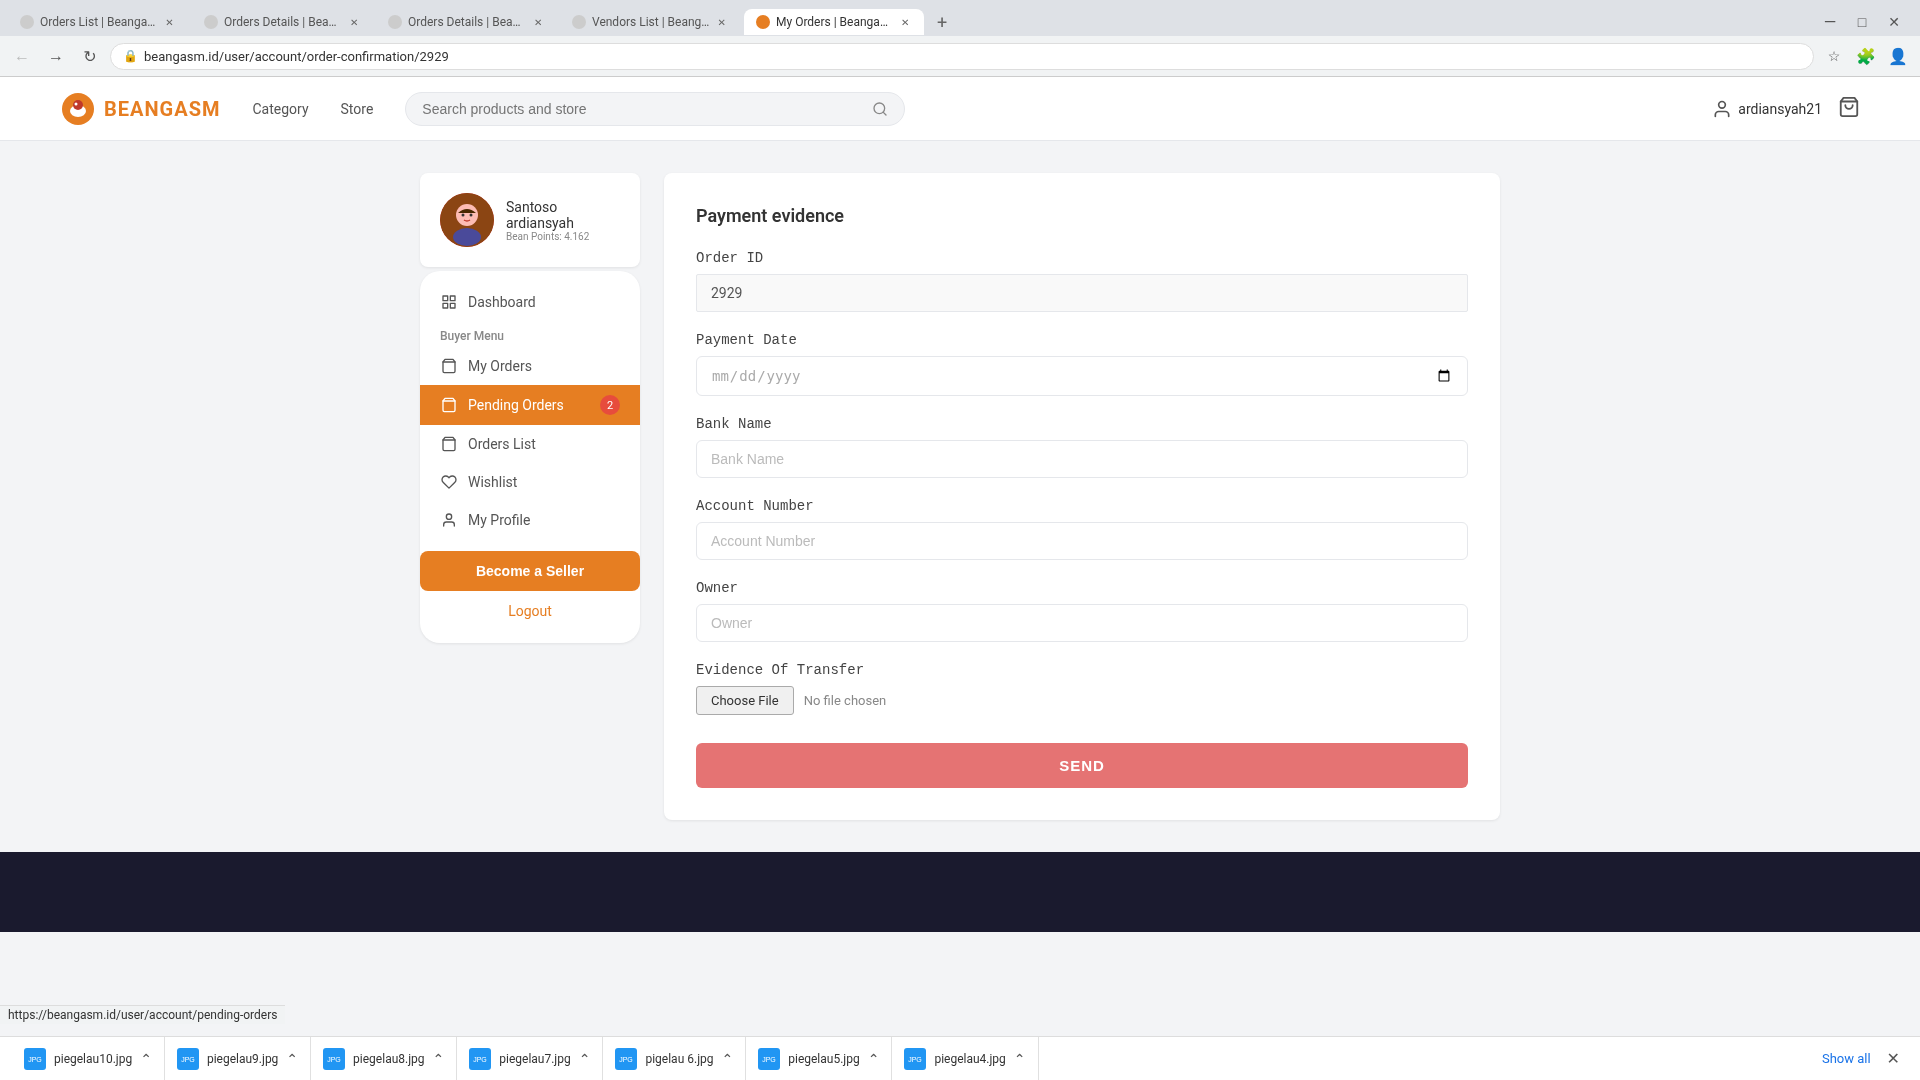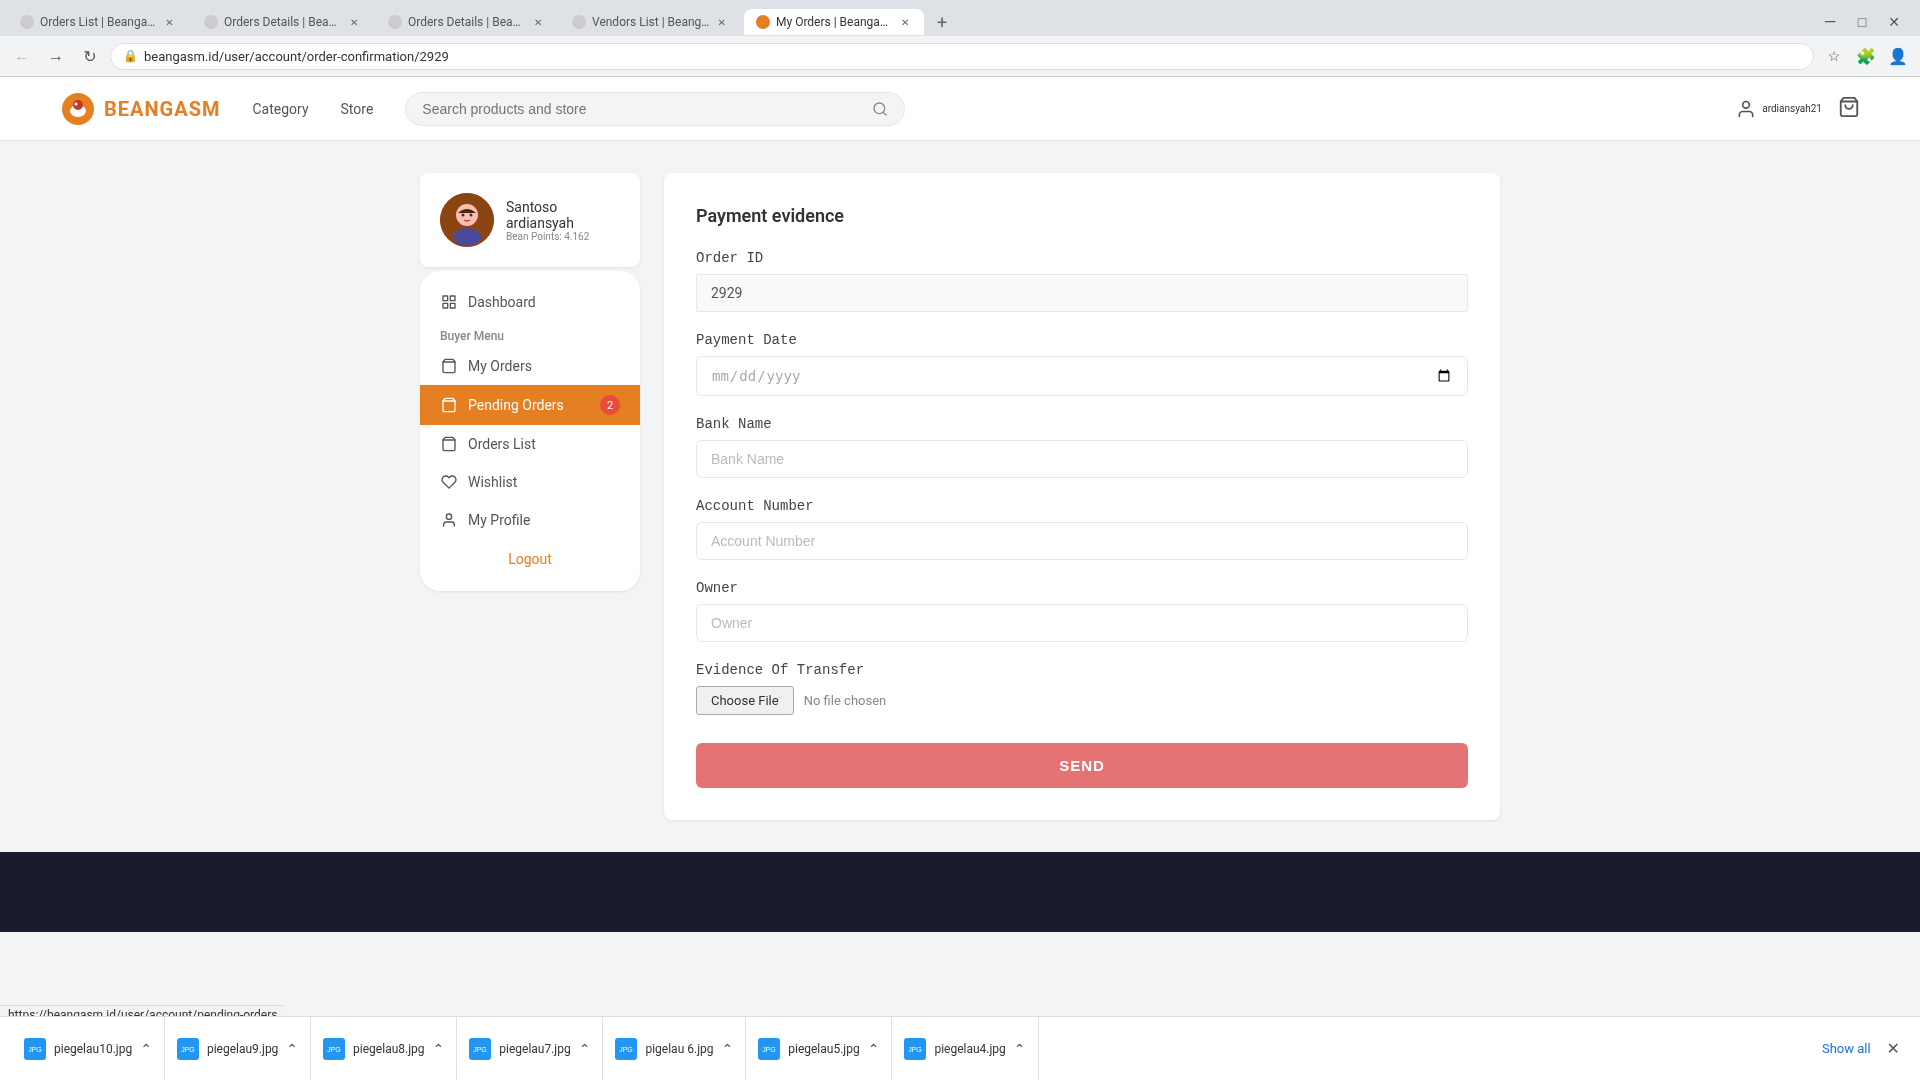--- a/index.html
+++ b/index.html
@@ -26,21 +26,21 @@
 
     
     .navbar { background: #fff; border-bottom: 1px solid #e5e7eb; padding: 0 60px; display: flex; align-items: center; height: 64px; gap: 32px; }
     .navbar-brand { display: flex; align-items: center; gap: 8px; text-decoration: none; }
     .navbar-brand-logo { width: 36px; height: 36px; }
     .navbar-brand-name { font-size: 20px; font-weight: 700; color: #e67e22; letter-spacing: 1px; }
     .navbar-link { color: #555; font-size: 14px; cursor: pointer; text-decoration: none; }
     .navbar-search { flex: 1; max-width: 500px; background: #f3f4f6; border: 1px solid #e5e7eb; border-radius: 24px; padding: 8px 16px; display: flex; align-items: center; gap: 8px; }
     .navbar-search input { border: none; background: transparent; outline: none; font-size: 14px; color: #555; flex: 1; }
     .navbar-user { display: flex; align-items: center; gap: 16px; margin-left: auto; }
-    .navbar-user-name { font-size: 10px; color: #333; display: flex; align-items: center; gap: 6px; cursor: pointer; }
+    .navbar-user-name { font-size: 14px; color: #333; display: flex; align-items: center; gap: 6px; cursor: pointer; }
     .navbar-cart { cursor: pointer; color: #555; }
 
     
     .main-layout { display: flex; padding: 32px 60px; gap: 24px; max-width: 1200px; margin: 0 auto; }
 
     
     .sidebar { width: 220px; flex-shrink: 0; }
     .sidebar-profile { background: #fff; border-radius: 8px; padding: 20px; display: flex; align-items: center; gap: 12px; margin-bottom: 4px; box-shadow: 0 1px 3px rgba(0,0,0,0.08); }
     .sidebar-avatar { width: 54px; height: 54px; border-radius: 50%; background: #c0392b; display: flex; align-items: center; justify-content: center; overflow: hidden; flex-shrink: 0; }
     .sidebar-user-info { flex: 1; }
@@ -67,21 +67,21 @@
     .date-input-wrapper input { width: 100%; border: 1px solid #e5e7eb; border-radius: 6px; padding: 10px 14px; font-size: 14px; color: #aaa; background: #fff; outline: none; }
     .file-input-row { display: flex; align-items: center; gap: 10px; }
     .choose-file-btn { border: 1px solid #aaa; background: #f0f0f0; padding: 6px 14px; font-size: 13px; border-radius: 3px; cursor: pointer; color: #333; }
     .no-file-text { color: #888; font-size: 13px; }
     .send-btn { width: 100%; background: #e57373; border: none; color: #fff; padding: 14px; font-size: 15px; font-weight: 600; border-radius: 6px; cursor: pointer; letter-spacing: 1px; margin-top: 8px; }
 
     
     .footer-bar { background: #1a1a2e; height: 80px; width: 100%; }
 
     
-    .downloads-bar { background: #fff; border-top: 1px solid #ddd; height: 64px; display: flex; align-items: center; padding: 0 12px; gap: 0; position: fixed; bottom: 0; width: 100%; z-index: 100; }
+    .downloads-bar { background: #fff; border-top: 1px solid #ddd; height: 44px; display: flex; align-items: center; padding: 0 12px; gap: 0; position: fixed; bottom: 0; width: 100%; z-index: 100; }
     .download-item { display: flex; align-items: center; gap: 8px; padding: 0 12px; border-right: 1px solid #e0e0e0; height: 100%; max-width: 200px; }
     .download-item-icon { width: 22px; height: 22px; background: #2196f3; border-radius: 3px; display: flex; align-items: center; justify-content: center; flex-shrink: 0; }
     .download-item-icon svg { width: 14px; height: 14px; fill: #fff; }
     .download-item-info { flex: 1; min-width: 0; }
     .download-item-name { font-size: 12px; color: #333; white-space: nowrap; overflow: hidden; text-overflow: ellipsis; }
     .download-item-arrow { color: #555; font-size: 14px; cursor: pointer; }
     .downloads-show-all { margin-left: auto; color: #1a73e8; font-size: 13px; cursor: pointer; padding: 0 8px; }
 
     
     .icon-svg { width: 18px; height: 18px; fill: none; stroke: currentColor; stroke-width: 2; stroke-linecap: round; stroke-linejoin: round; }
@@ -271,20 +271,21 @@
           <div class="sidebar-item">
             <span class="sidebar-item-icon">
               <svg class="icon-svg" style="width:16px;height:16px;" viewBox="0 0 24 24">
                   <path d="M20 21v-2a4 4 0 0 0-4-4H8a4 4 0 0 0-4 4v2"></path>
                   <circle cx="12" cy="7" r="4"></circle>
                 </svg>
             </span>
             <span>My Profile</span>
           </div>
 
+          <button class="sidebar-become-seller">Become a Seller</button>
           <a class="sidebar-logout">Logout</a>
         </div>
       </aside>
 
       <main class="main-content">
         <h2 class="content-title">Payment evidence</h2>
 
         
         <div class="form-group">
           <label class="form-label">Order ID</label>

